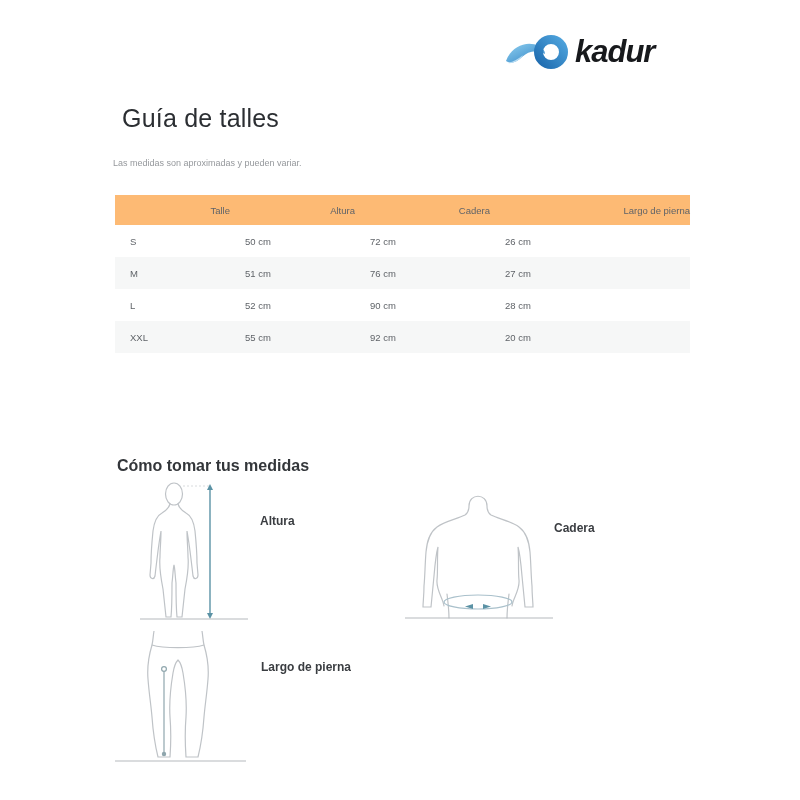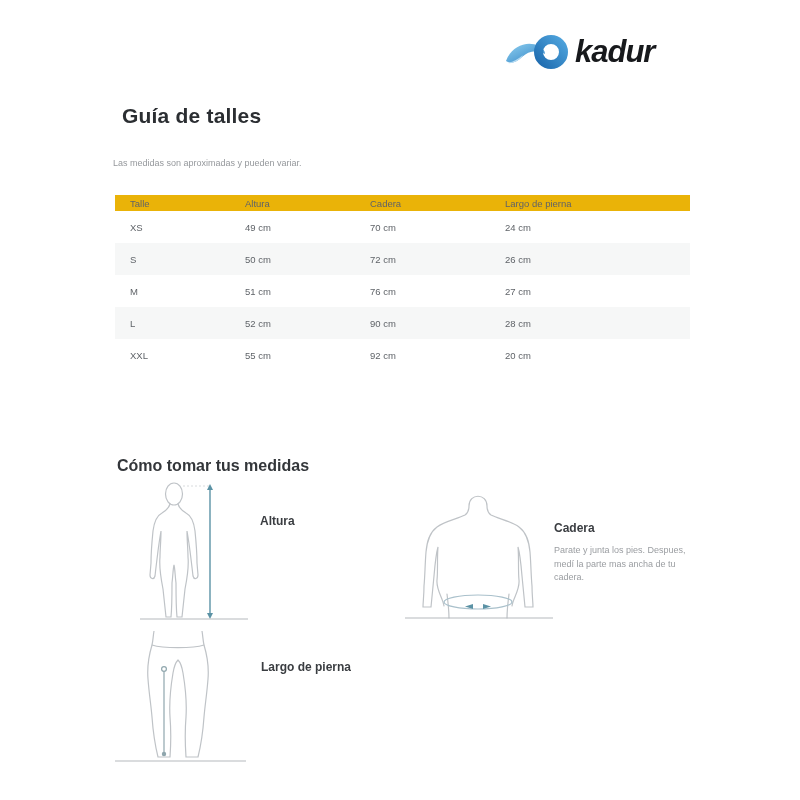--- a/index.html
+++ b/index.html
@@ -4,26 +4,26 @@
 <style>
   html,body{margin:0;padding:0;background:#ffffff;}
   body{font-family:"Liberation Sans", sans-serif;-webkit-font-smoothing:antialiased;}
   .page{position:relative;width:800px;height:800px;background:#fff;overflow:hidden;}
 
   
   .logo{position:absolute;left:504px;top:33px;display:flex;align-items:center;gap:5px;text-align:center;}
   .logo .wordmark{font-size:31px;font-weight:bold;font-style:italic;color:#17191c;letter-spacing:-1px;}
 
   
-  .page-title{position:absolute;left:122px;top:104px;font-size:21px;font-weight:bold;color:#2b2e32;letter-spacing:.2px;}
+  .page-title{position:absolute;left:122px;top:104px;font-size:25px;font-weight:normal;color:#2b2e32;letter-spacing:.2px;}
   .disclaimer{position:absolute;left:113px;top:158px;font-size:9px;color:#95989c;}
 
   
   .size-table{position:absolute;left:115px;top:195px;width:575px;border-collapse:collapse;table-layout:fixed;}
-  .size-table th{background:#eab308;height:16px;font-size:9.5px;font-weight:normal;color:#5f6368;text-align:left;padding:0 0 0 15px;}
+  .size-table th{background:#fdba74;height:30px;font-size:9.5px;font-weight:normal;color:#5f6368;text-align:right;padding:0 0 0 15px;}
   .size-table td{height:32px;font-size:9.5px;color:#5f6368;padding:0 0 0 15px;}
   .size-table tbody tr:nth-child(even){background:#f6f7f7;}
   .size-table col.c1{width:115px;} .size-table col.c2{width:125px;}
   .size-table col.c3{width:135px;} .size-table col.c4{width:200px;}
 
   
   .howto-title{position:absolute;left:117px;top:457px;font-size:16px;font-weight:bold;color:#33363a;}
   .mg-section{position:absolute;}
   .mg-heading{font-size:12px;font-weight:bold;color:#3a3d41;margin:0 0 9px 0;}
   .mg-desc{font-size:9px;line-height:13.5px;color:#9a9da1;margin:0;}
@@ -74,26 +74,20 @@
       </colgroup>
     <thead>
       <tr>
         <th>Talle</th>
         <th>Altura</th>
         <th>Cadera</th>
         <th>Largo de pierna</th>
       </tr>
     </thead>
     <tbody>
-      <tr>
-        <td>XS</td>
-        <td>49 cm</td>
-        <td>70 cm</td>
-        <td>24 cm</td>
-      </tr>
       <tr>
         <td>S</td>
         <td>50 cm</td>
         <td>72 cm</td>
         <td>26 cm</td>
       </tr>
       <tr>
         <td>M</td>
         <td>51 cm</td>
         <td>76 cm</td>
@@ -147,21 +141,20 @@
       <g fill="#5b92a5">
         <path d="M70,121 L62,118.5 L70,116 Z"></path>
         <path d="M80,121 L88,118.5 L80,116 Z"></path>
       </g>
       <line x1="2" y1="130" x2="150" y2="130" stroke="#b5b9bd" stroke-width="1"></line>
     </svg>
   </div>
 
   <div class="mg-section sec-cadera">
     <div class="mg-heading">Cadera</div>
-    <p class="mg-desc">Parate y junta los pies. Despues, medí la parte mas ancha de tu cadera.</p>
   </div>
 
   <div class="fig fig-largo">
     <svg width="135" height="134" viewBox="0 0 135 134">
       <g fill="none" stroke="#bfc3c7" stroke-width="1.2" stroke-linecap="round">
         <path d="M41,0 C40,6 40,10 39,14 C36,24 34,36 35,48 C36,62 38,74 39,86 C40,100 42,114 45,126 L57,126 C58,112 58,98 57,86 C56,70 58,54 60,42 C61,36 63,31 65,29 C67,31 69,36 70,42 C72,54 74,70 73,86 C72,98 72,112 73,126 L85,126 C88,114 90,100 91,86 C92,74 94,62 95,48 C96,36 94,24 91,14 C90,10 90,6 89,0"></path>
         <path d="M39,14 C50,17.5 80,17.5 91,14"></path>
       </g>
       <g stroke="#8fa6ad" stroke-width="1.2" fill="none">
         <line x1="51" y1="41" x2="51" y2="123"></line>

